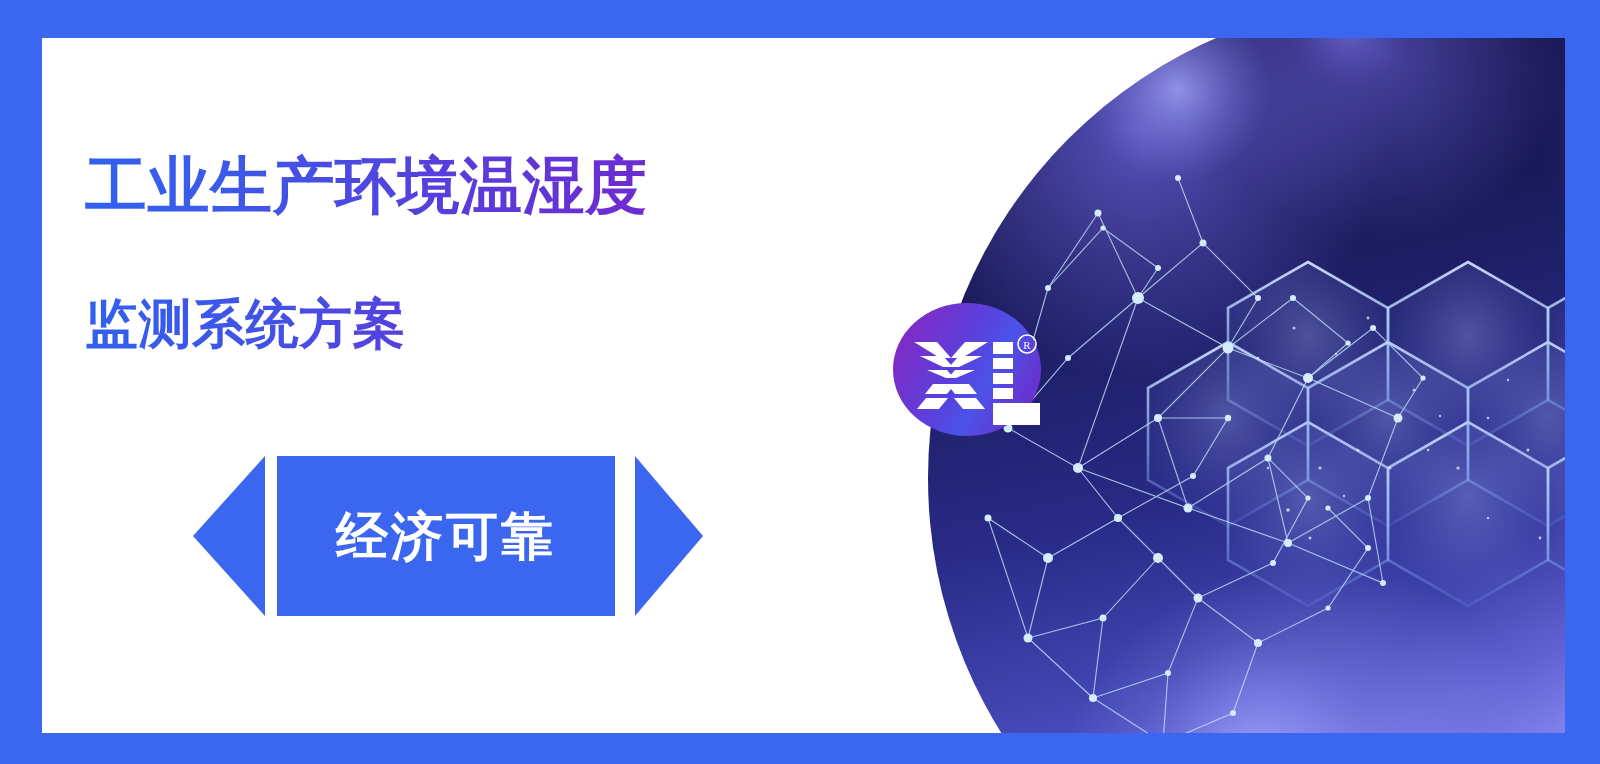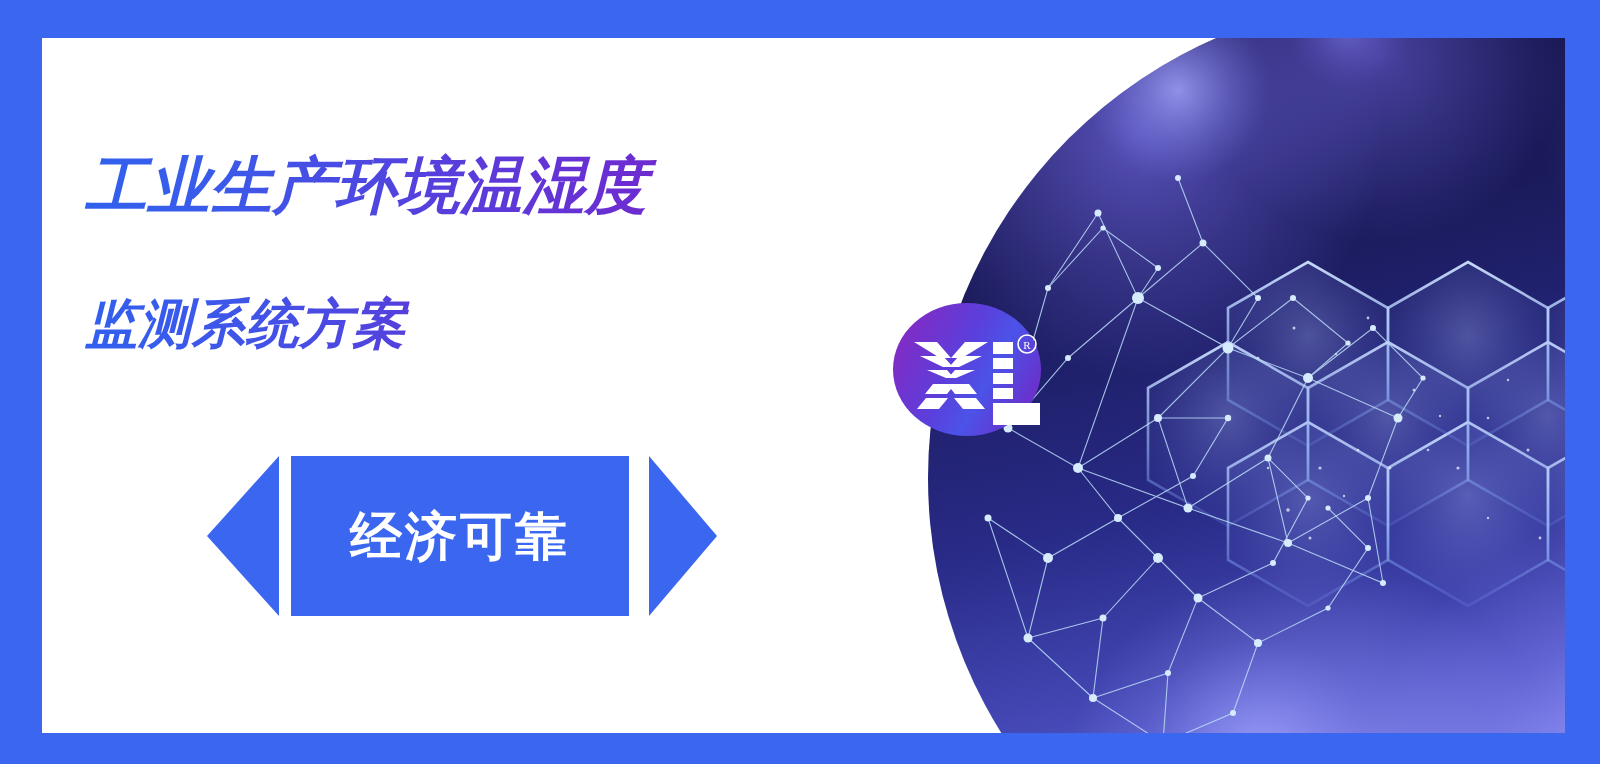--- a/index.html
+++ b/index.html
@@ -61,36 +61,35 @@
     left:43px;top:112px;            
     width:780px;
   }
   .hl-line{
     font-weight:700;
     letter-spacing:.5px;
     white-space:nowrap;
     -webkit-background-clip:text;
     background-clip:text;
     color:transparent;
-    font-style:italic;
     -webkit-text-fill-color:transparent;
   }
   .hl-line-1{
     font-size:62px;line-height:72px;
     background-image:linear-gradient(90deg,#3160ee 0%,#3a5bea 16%,#5540dd 44%,#6a2ed2 68%,#7722c8 88%,#7b1fc4 100%);
   }
   .hl-line-2{
     font-size:53px;line-height:72px;margin-top:66px;
     background-image:linear-gradient(90deg,#3160ee 0%,#3f55e8 20%,#5a3bda 46%,#6d2bcf 70%,#7a1fc5 100%);
   }
 
   
   .banner{
     position:absolute;
-    left:165px;top:409px;           
+    left:151px;top:409px;           
     width:510px;height:170px;
   }
   .banner-arrow-left{
     position:absolute;left:0;top:9px;
     width:72px;height:160px;
     background:#3a66f0;
     clip-path:polygon(100% 0%,100% 100%,0% 50%);
   }
   .banner-arrow-right{
     position:absolute;right:0;top:9px;

